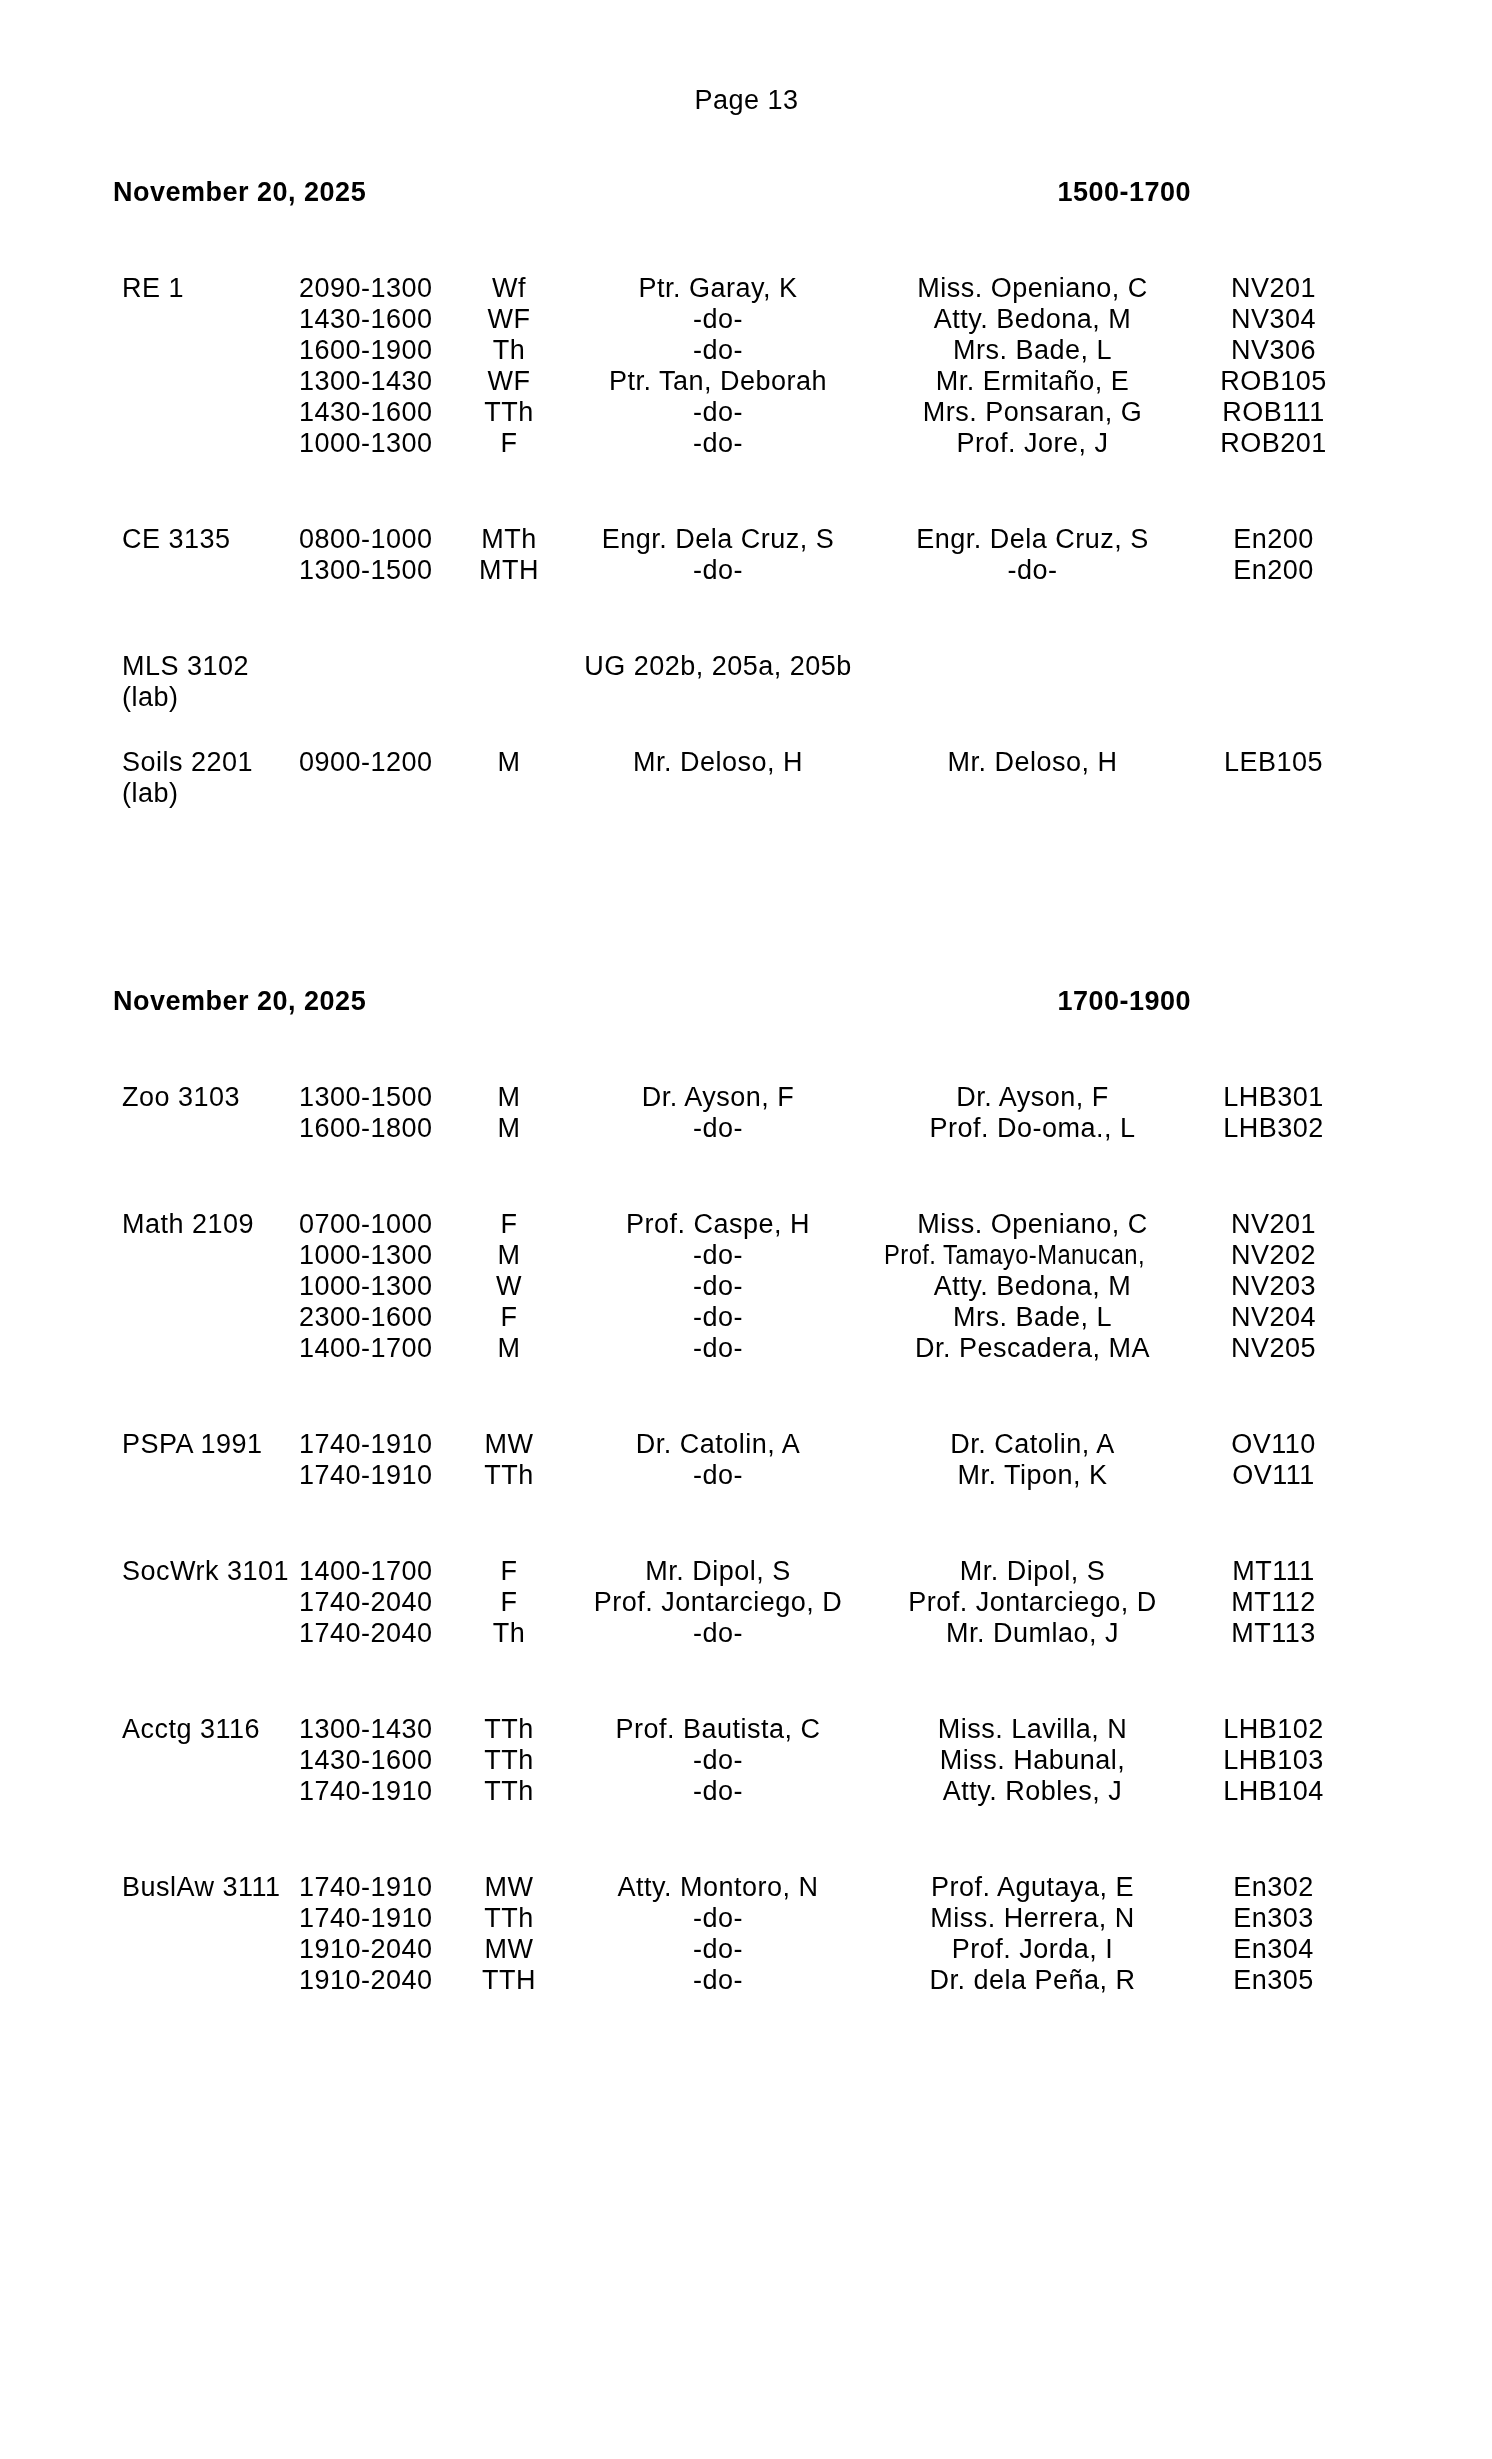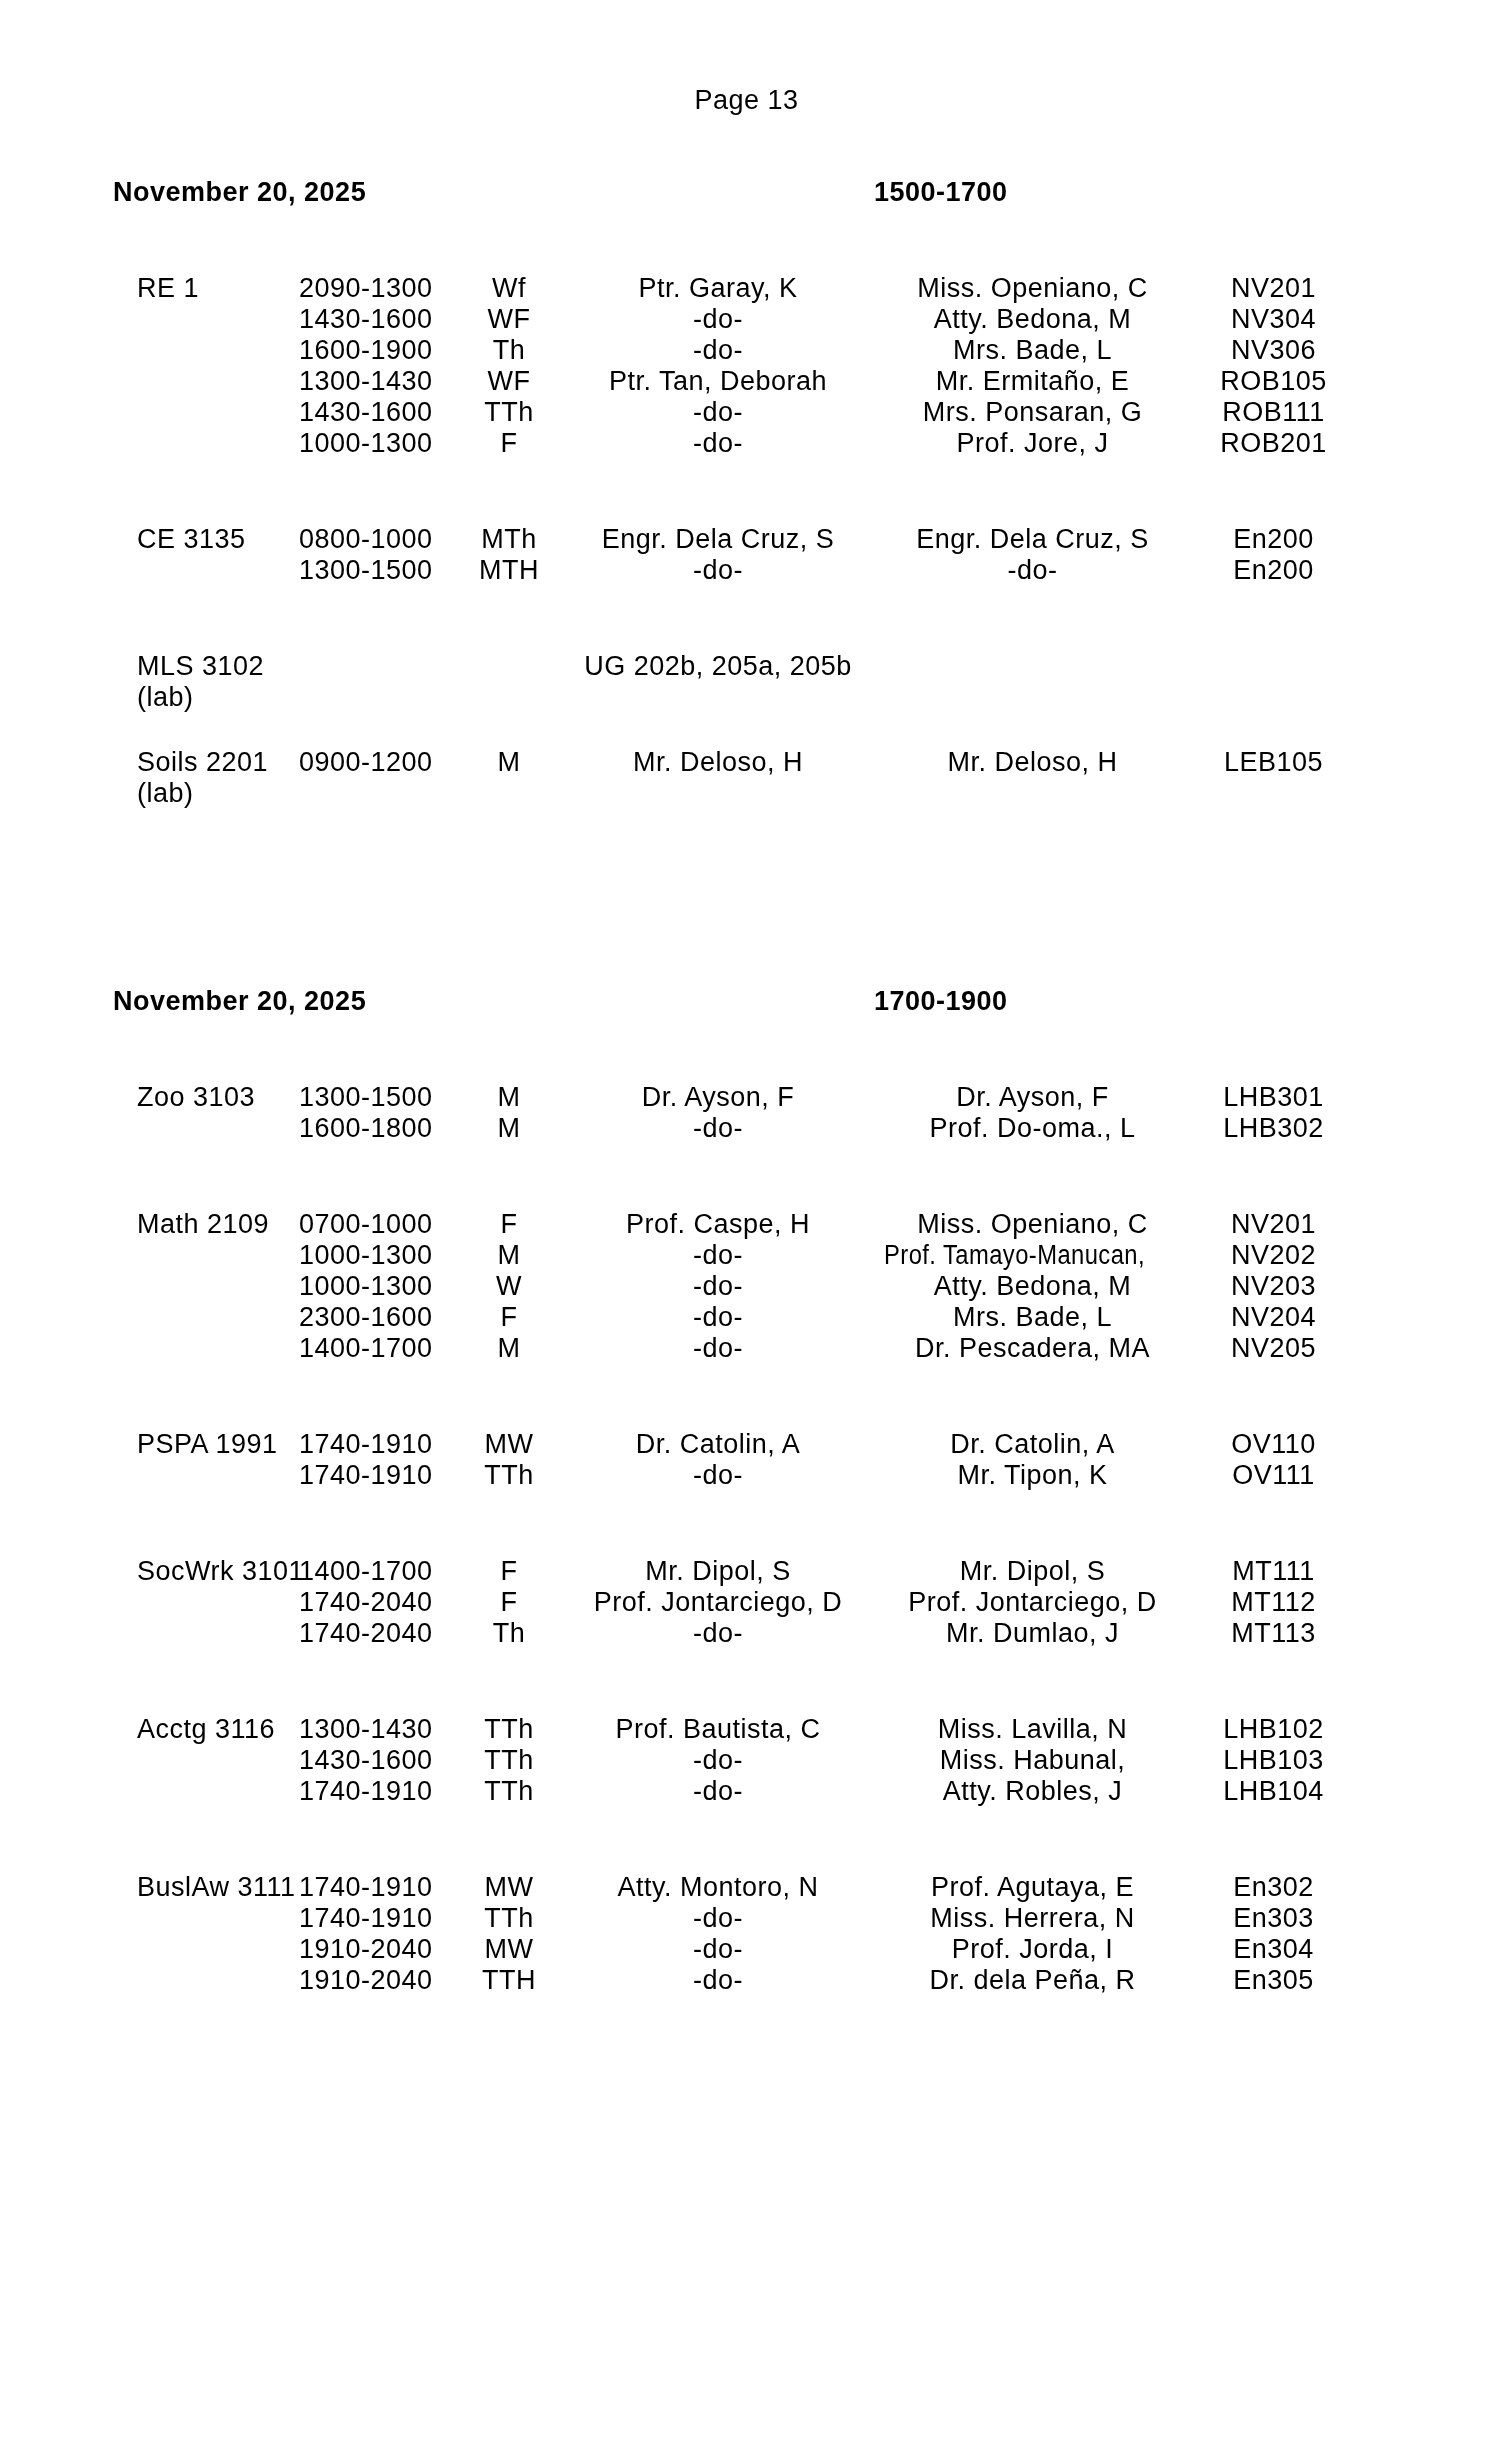--- a/index.html
+++ b/index.html
@@ -33,32 +33,32 @@
   .cell { white-space: nowrap; }
   .c-subject { text-align: left; }
   .c-time    { text-align: left; }
   .c-day     { text-align: center; }
   .c-teacher { text-align: center; }
   .c-proctor { text-align: center; }
   .c-room    { text-align: center; }
 
   .section-header { font-weight: bold; }
   .section-header .c-date  { grid-column: 1 / span 4; text-align: left; }
-  .section-header .c-range { grid-column: 5; text-align: left; }
+  .section-header .c-range { grid-column: 5; text-align: right; }
 
   .col-headers { margin-top: 3.8px; font-weight: bold; }
   .col-headers .c-proctor { text-align: center; }
 
   .section-1 { margin-top: 61px; }
   .section-2 { margin-top: 208px; }
 
   .block { position: relative; margin-top: 65px; }
   .block .subject {
     position: absolute;
-    left: 137px;
+    left: 122px;
     top: 0;
     width: 186px;
     text-align: left;
     white-space: nowrap;
   }
   .condensed {
     display: inline-block;
     transform: scaleX(0.88);
     transform-origin: 0 50%;
   }

